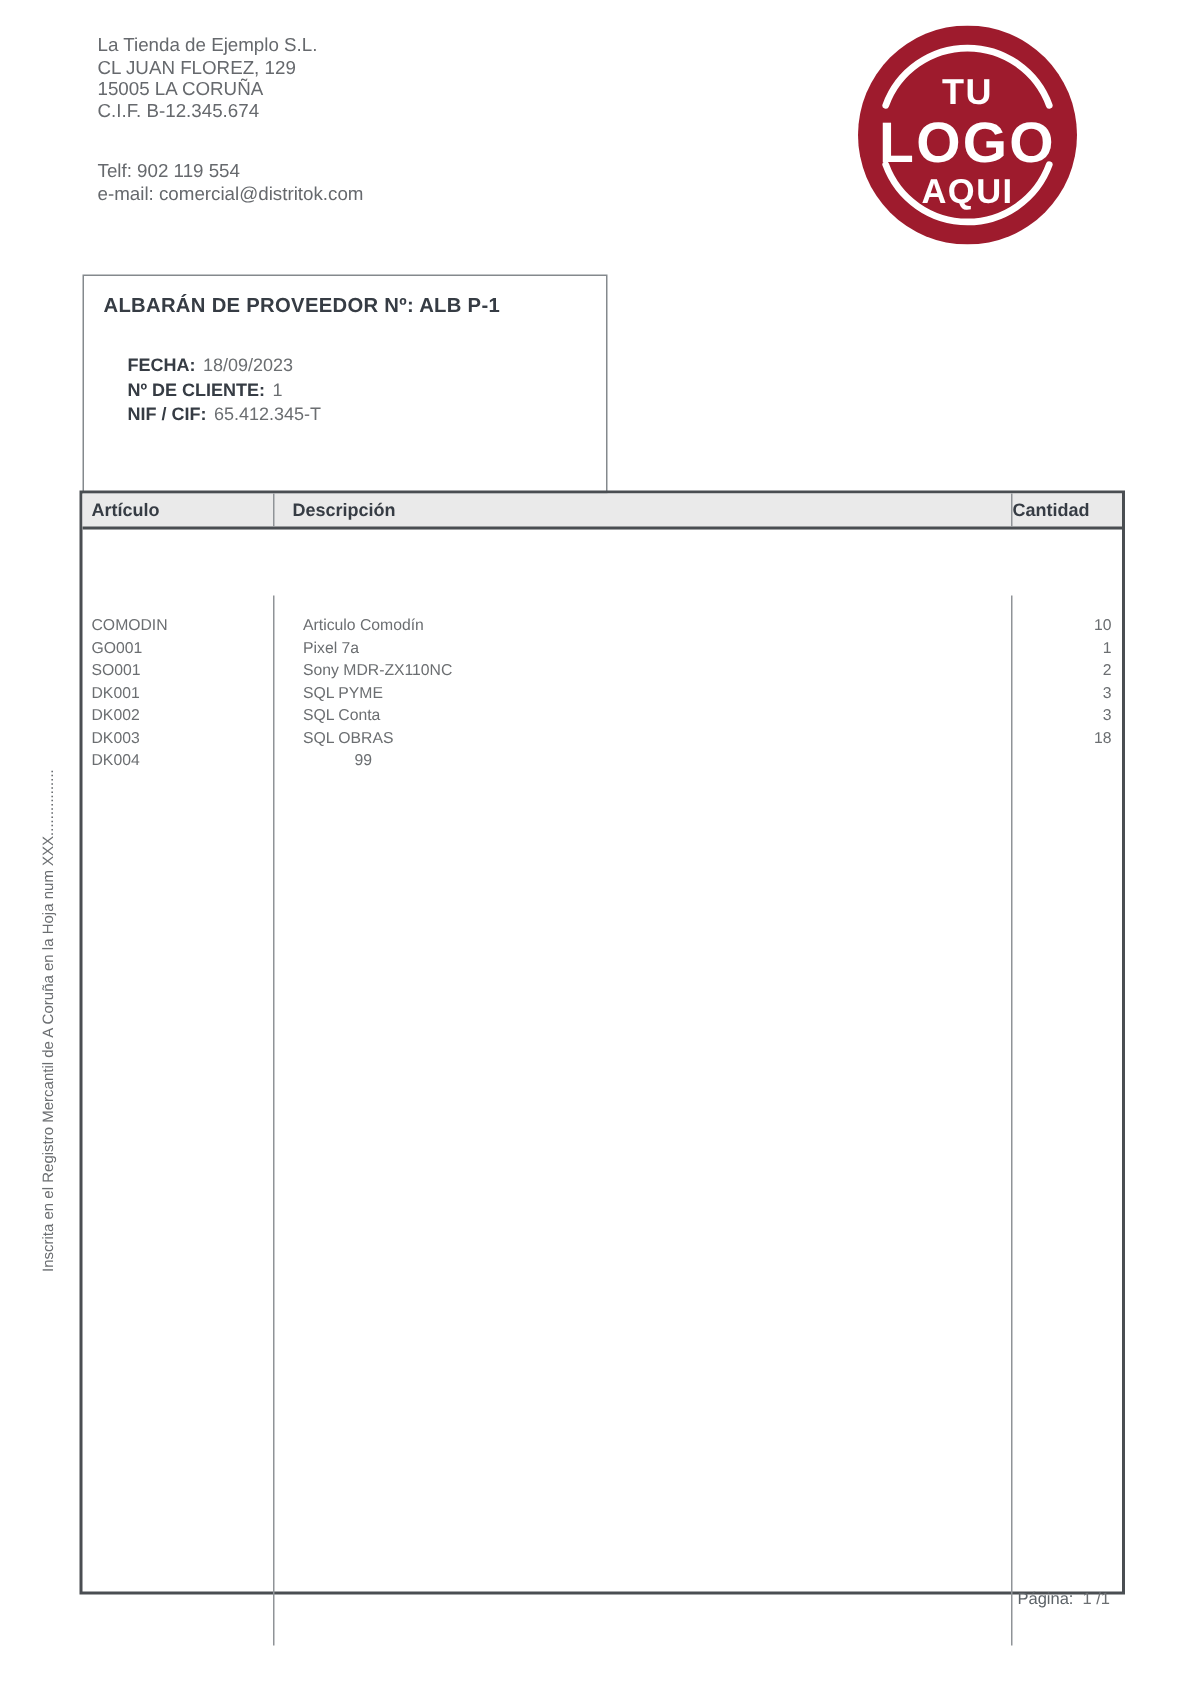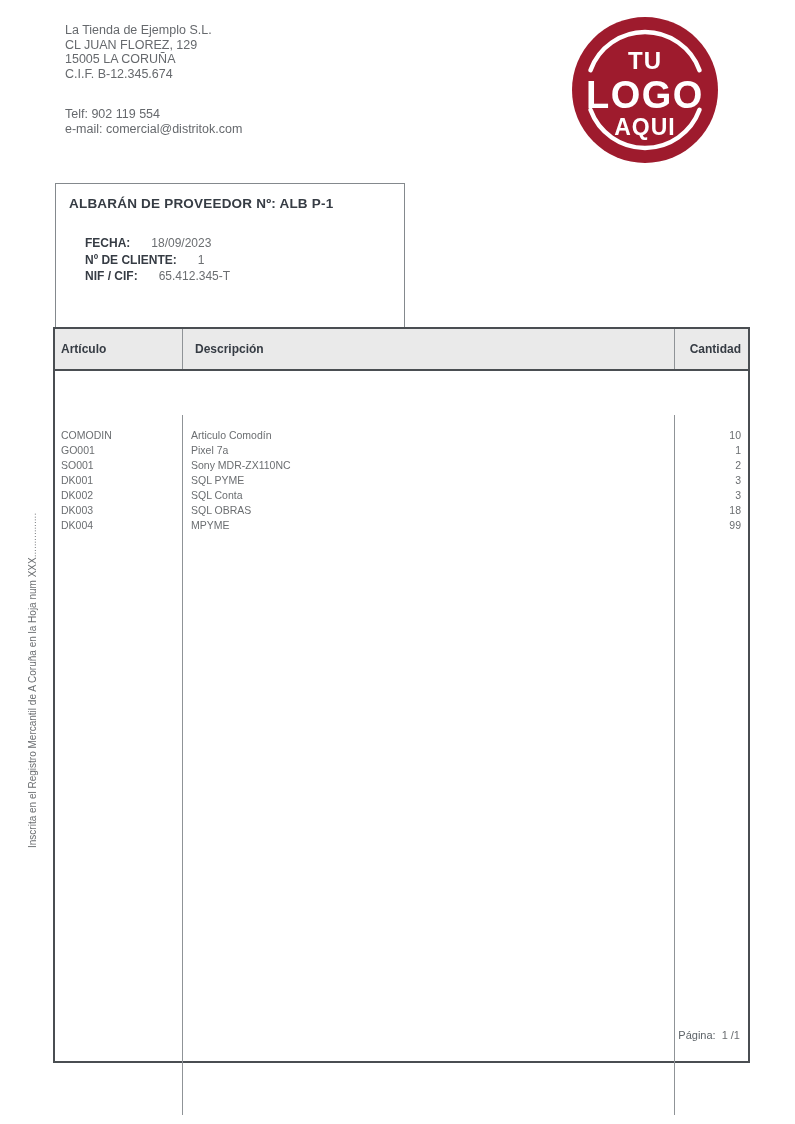--- a/index.html
+++ b/index.html
@@ -15,46 +15,46 @@
   .logo { position:absolute; left:572px; top:17px; width:146px; height:146px; }
   .logo text { font-family:"Liberation Sans",sans-serif; font-weight:bold; fill:#ffffff; }
 
   
   .box { position:absolute; top:183px; height:146px; background:#fff; }
   .box-left  { left:55px;  width:350px; border:1px solid #84898d; }
   .box-right { left:413px; width:337px; border:2px solid #53575b; }
   .box-title { padding:12px 12px 0 13px; font-size:13.5px; font-weight:bold; color:#363c44; letter-spacing:.2px; }
   .fields { position:absolute; left:13px; top:51px; font-size:12px; line-height:16.5px; }
   .fields .lbl { font-weight:bold; color:#363c44;margin-left:16px; }
-  .fields .val { color:#6b6e71; margin-left:21px; }
+  .fields .val { color:#6b6e71; margin-left:5px; }
   .cust-addr  { position:absolute; left:12px; top:56px; font-size:12px; color:#6b6e71; }
   .cust-cp    { position:absolute; left:12px; top:91px; font-size:12px; line-height:16px; color:#6b6e71; }
 
   
   .itable { position:absolute; left:53px; top:327px; width:697px; height:736px; border:2px solid #4a4e52; }
-  .thead { display:flex; height:42px; align-items:center; background:#eaeaea; border-bottom:2px solid #4a4e52;
+  .thead { display:flex; height:24px; align-items:center; background:#eaeaea; border-bottom:2px solid #4a4e52;
            font-size:12px; font-weight:bold; color:#363c44; }
   .h-art  { width:127px; padding-left:6px; }
   .h-desc { flex:1; align-self:stretch; display:flex; align-items:center; padding-left:12px;
             border-left:1px solid #8f9397; border-right:1px solid #8f9397; }
-  .h-cant { width:73px; text-align:right; padding-right:7px; }
+  .h-cant { width:73px; text-align:left; padding-right:7px; }
   .tbody { position:relative; height:700px; padding-top:13px; font-size:10.5px; line-height:15px; color:#6b6e71;margin-top:44px; }
   .vline { position:absolute; top:0; bottom:0; width:1px; background:#8f9397; }
   .v1 { left:127px; } .v2 { right:73px; }
   .trow { display:flex; }
   .c-art  { width:127px; padding-left:6px; }
-  .c-desc { flex:1; padding-left:9px; }
+  .c-desc { flex:1; padding-left:20px; }
   .c-cant { width:73px; text-align:right; padding-right:7px; }
 
   
   .registry { position:absolute; left:27px; top:848px; transform-origin:0 0; transform:rotate(-90deg);
               white-space:nowrap; font-size:10px; color:#6b6e71; }
 
   
-  .footer { position:absolute; right:55px; top:1029px; font-size:11px; color:#5d6368; }
+  .footer { position:absolute; right:55px; top:1060px; font-size:11px; color:#5d6368; }
   .footer .fv { margin-left:6px; color:#6b6e71; }
 </style>
 </head>
 <body>
 
 <div class="page">
 
   <div class="company">
     <div>La Tienda de Ejemplo S.L.</div>
     <div>CL JUAN FLOREZ, 129</div>
@@ -126,21 +126,20 @@
         <div class="c-desc">SQL Conta</div>
         <div class="c-cant">3</div>
       </div>
       <div class="trow">
         <div class="c-art">DK003</div>
         <div class="c-desc">SQL OBRAS</div>
         <div class="c-cant">18</div>
       </div>
       <div class="trow">
         <div class="c-art">DK004</div>
-        <div class="c-desc">MPYME</div>
         <div class="c-cant">99</div>
       </div>
     </div>
   </div>
 
   <div class="registry">Inscrita en el Registro Mercantil de A Coruña en la Hoja num XXX................</div>
 
   <div class="footer">
     <span>Página:</span><span class="fv">1 /1</span>
   </div>

